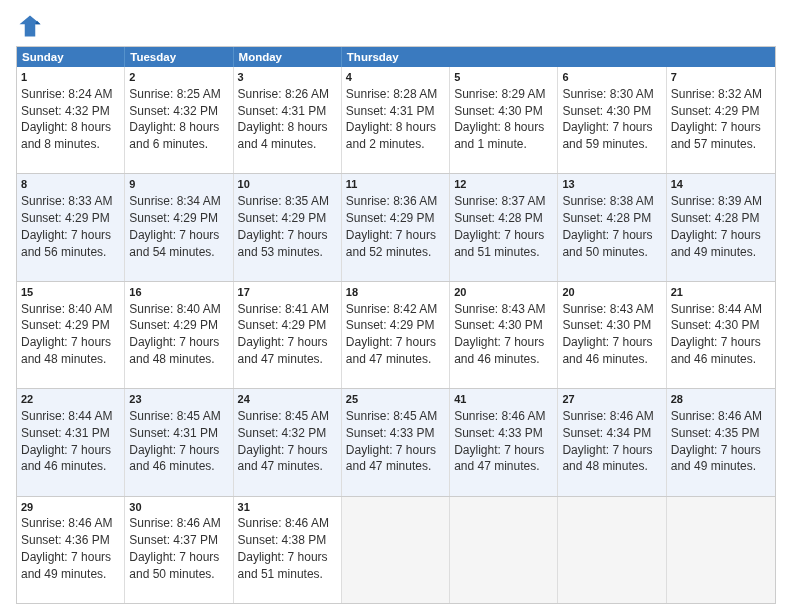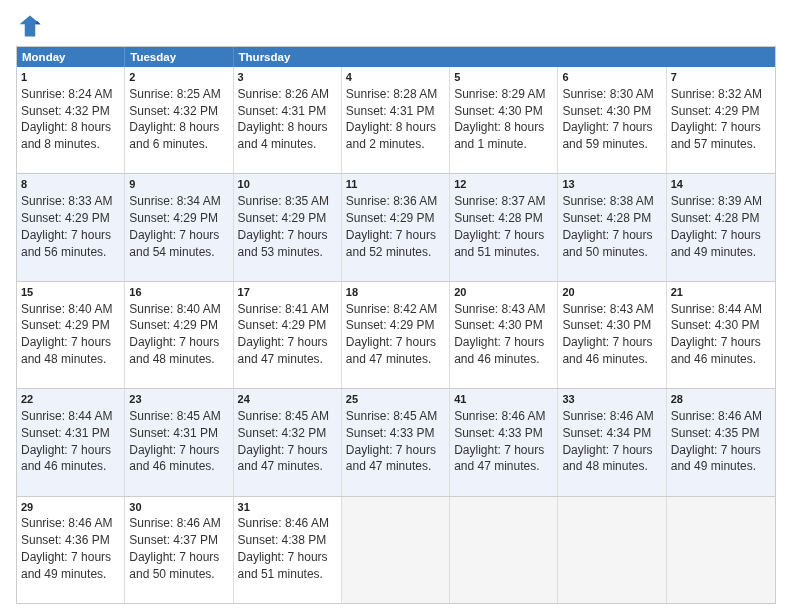--- a/index.html
+++ b/index.html
@@ -125,22 +125,23 @@
       </div>
     </div>
     <div class="title-block">
       <div class="main-title"></div>
       <div class="subtitle"></div>
     </div>
   </div>
 
   <div class="calendar">
     <div class="cal-header" id="cal-header-row">
+        <div class="cal-header-cell">Sunday</div>
+        <div class="cal-header-cell">Tuesday</div>
         <div class="cal-header-cell">Monday</div>
-        <div class="cal-header-cell">Tuesday</div>
         <div class="cal-header-cell">Thursday</div>
       </div>
     <div class="cal-body" id="cal-body">
         <div class="cal-row">
           <div class="cal-cell">
             <span class="day-num">1</span>
             <div class="cell-text">Sunrise: 8:24 AM<br>Sunset: 4:32 PM<br>Daylight: 8 hours<br>and 8 minutes.</div>
           </div>
           <div class="cal-cell">
             <span class="day-num">2</span>
@@ -242,21 +243,21 @@
           </div>
           <div class="cal-cell alt-row">
             <span class="day-num">25</span>
             <div class="cell-text">Sunrise: 8:45 AM<br>Sunset: 4:33 PM<br>Daylight: 7 hours<br>and 47 minutes.</div>
           </div>
           <div class="cal-cell alt-row">
             <span class="day-num">41</span>
             <div class="cell-text">Sunrise: 8:46 AM<br>Sunset: 4:33 PM<br>Daylight: 7 hours<br>and 47 minutes.</div>
           </div>
           <div class="cal-cell alt-row">
-            <span class="day-num">33</span>
+            <span class="day-num">27</span>
             <div class="cell-text">Sunrise: 8:46 AM<br>Sunset: 4:34 PM<br>Daylight: 7 hours<br>and 48 minutes.</div>
           </div>
           <div class="cal-cell alt-row">
             <span class="day-num">28</span>
             <div class="cell-text">Sunrise: 8:46 AM<br>Sunset: 4:35 PM<br>Daylight: 7 hours<br>and 49 minutes.</div>
           </div>
         </div>
         <div class="cal-row">
           <div class="cal-cell">
             <span class="day-num">29</span>

